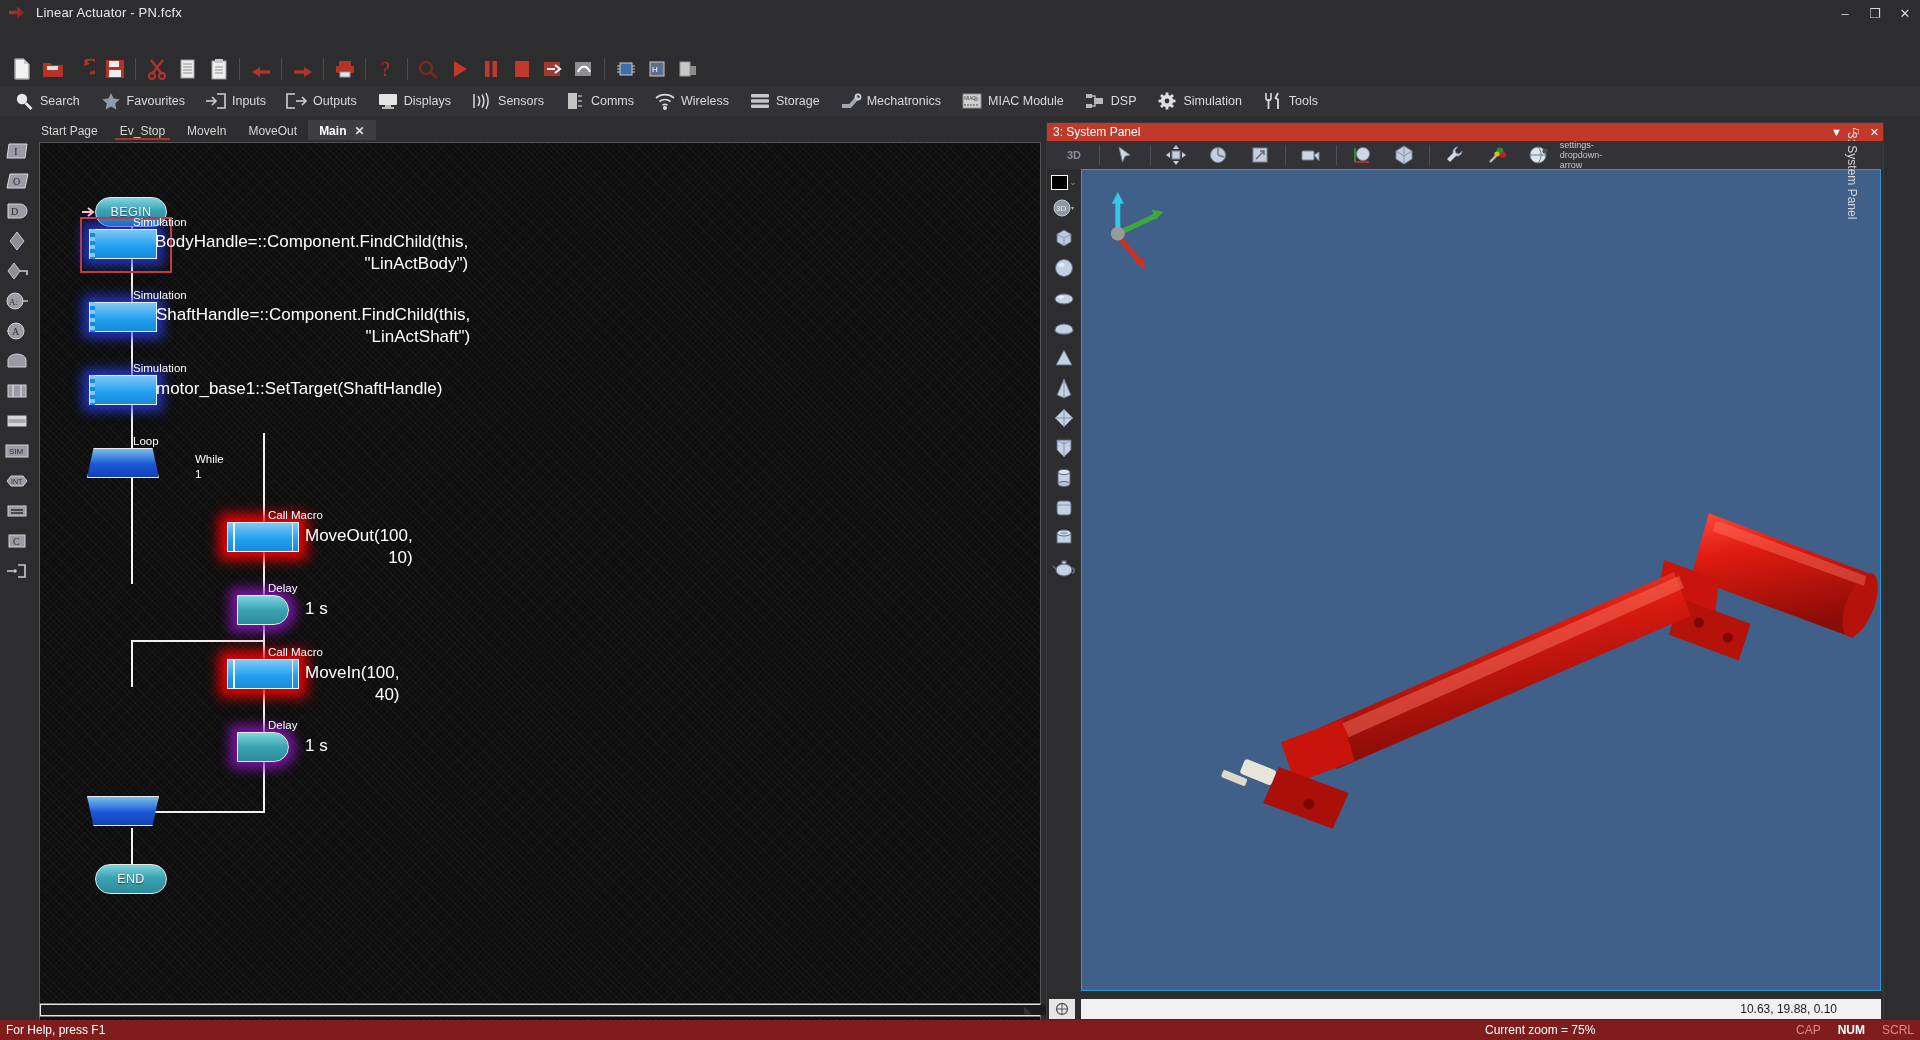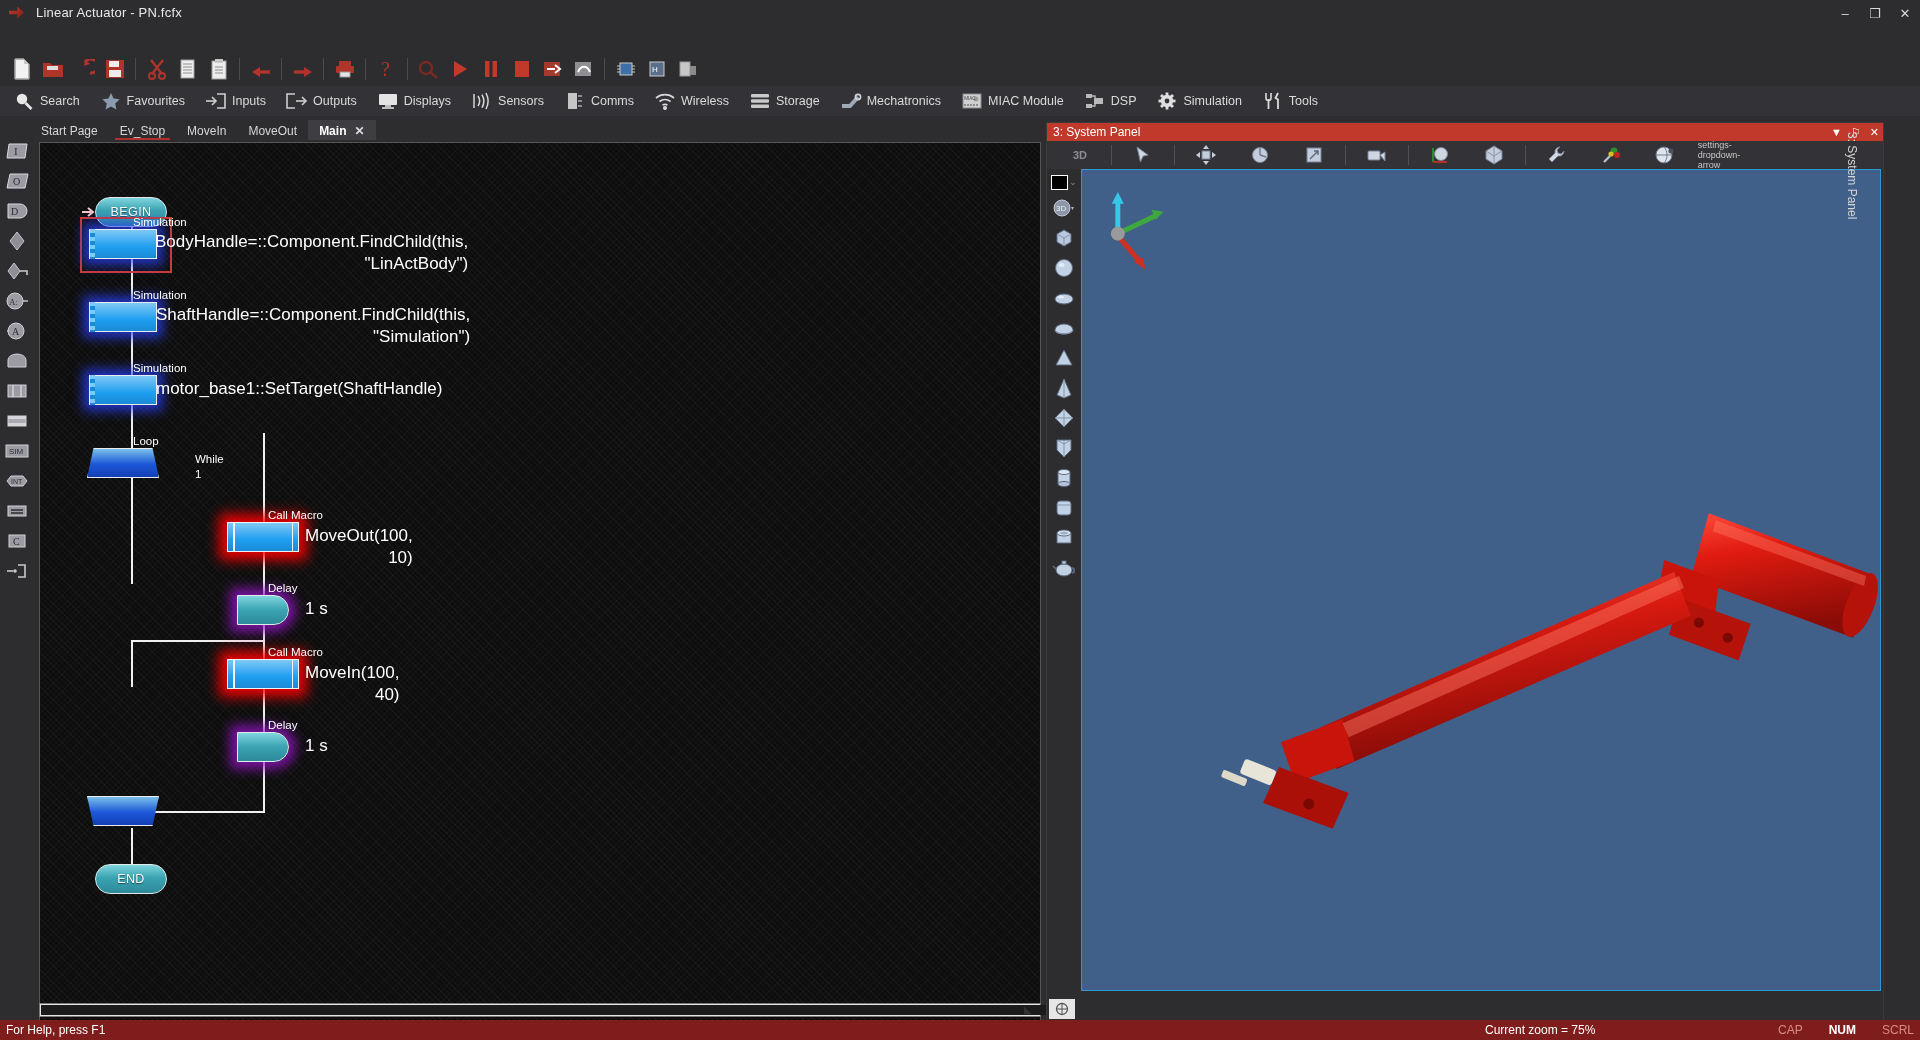--- a/index.html
+++ b/index.html
@@ -163,21 +163,21 @@
   }
   .p3-title {
     height: 18px; background: #c0392b; color: #ffffff; font-size: 12px;
     display: flex; align-items: center; padding-left: 6px; position: relative;
   }
   .p3-title .ctrls { position: absolute; right: 4px; top: 0; height: 18px; display: flex; align-items: center; gap: 9px; }
   .p3-title .ctrl { color: #fff; font-size: 11px; line-height: 1; }
   .p3-toolbar {
     height: 28px; background: #333337; display: flex; align-items: center; padding-left: 6px;
   }
-  .p3-tb { width: 28px; height: 24px; display: flex; align-items: center; justify-content: center; margin: 0 13px; }
+  .p3-tb { width: 28px; height: 24px; display: flex; align-items: center; justify-content: center; margin: 0 7px; }
   .p3-sep { width: 1px; height: 20px; background: #505058; margin: 0 4px; }
   .p3-left {
     position: absolute; left: 0; top: 46px; width: 34px; bottom: 30px;
     background: #2d2d30; display: flex; flex-direction: column; align-items: center; padding-top: 2px;
   }
   .p3-lb { width: 30px; height: 30px; display: flex; align-items: center; justify-content: center; }
   .viewport {
     position: absolute; left: 34px; top: 46px; right: 2px; bottom: 30px;
     background: #40608a; border: 1px solid #2a9ad6; overflow: hidden;
   }
@@ -198,21 +198,21 @@
     transform-origin: left top; white-space: nowrap; color: #d6d6d6; font-size: 12px;
   }
 
   
   .statusbar {
     position: absolute; left: 0; bottom: 0; width: 1920px; height: 20px;
     background: #7f1d1d; color: #ffffff; font-size: 12px; display: flex; align-items: center;
   }
   .sb-left { padding-left: 6px; }
   .sb-zoom { position: absolute; left: 1485px; }
-  .sb-ind { position: absolute; right: 6px; display: flex; gap: 26px; }
+  .sb-ind { position: absolute; right: 6px; display: flex; gap: 17px; }
   .ind-off { color: #d98a83; }
   .ind-on { color: #ffffff; font-weight: bold; }
 </style>
 </head>
 <body>
 
 <div class="app">
 
   <div class="titlebar">
     <div class="title-icon">
@@ -682,21 +682,21 @@
       </div>
       <div class="ntype" style="left:93px; top:73px;">Simulation</div>
       <div class="nparam" style="left:115px; top:88px;">BodyHandle=::Component.FindChild(this,
                 "LinActBody")</div>
 
       <div class="fnode" style="left:49px; top:159px;">
         <div class="sim-box"></div>
       </div>
       <div class="ntype" style="left:93px; top:146px;">Simulation</div>
       <div class="nparam" style="left:116px; top:161px;">ShaftHandle=::Component.FindChild(this,
-                "Simulation")</div>
+                "LinActShaft")</div>
 
       <div class="fnode" style="left:49px; top:232px;">
         <div class="sim-box"></div>
       </div>
       <div class="ntype" style="left:93px; top:219px;">Simulation</div>
       <div class="nparam" style="left:116px; top:235px;">motor_base1::SetTarget(ShaftHandle)</div>
 
       <div class="fnode" style="left:47px; top:305px;">
         <div class="loop-box"></div>
       </div>
@@ -983,20 +983,23 @@
         </g>
       </svg>
     </div>
 
     <div class="vp-bl">
       <svg width="16" height="14" viewBox="0 0 16 14">
           <circle cx="8" cy="7" r="5.5" fill="none" stroke="#555" stroke-width="1.3"></circle>
           <path d="M8 1.5v11M2.5 7h11" stroke="#555" stroke-width="1"></path>
         </svg>
     </div>
+    <div class="coordbar">
+      <span>10.63, 19.88, 0.10</span>
+    </div>
   </div>
 
   <div class="dockedge">
     <span>3: System Panel</span>
   </div>
 
   <div class="statusbar">
     <span class="sb-left">For Help, press F1</span>
     <span class="sb-zoom">Current zoom = 75%</span>
     <span class="sb-ind">

